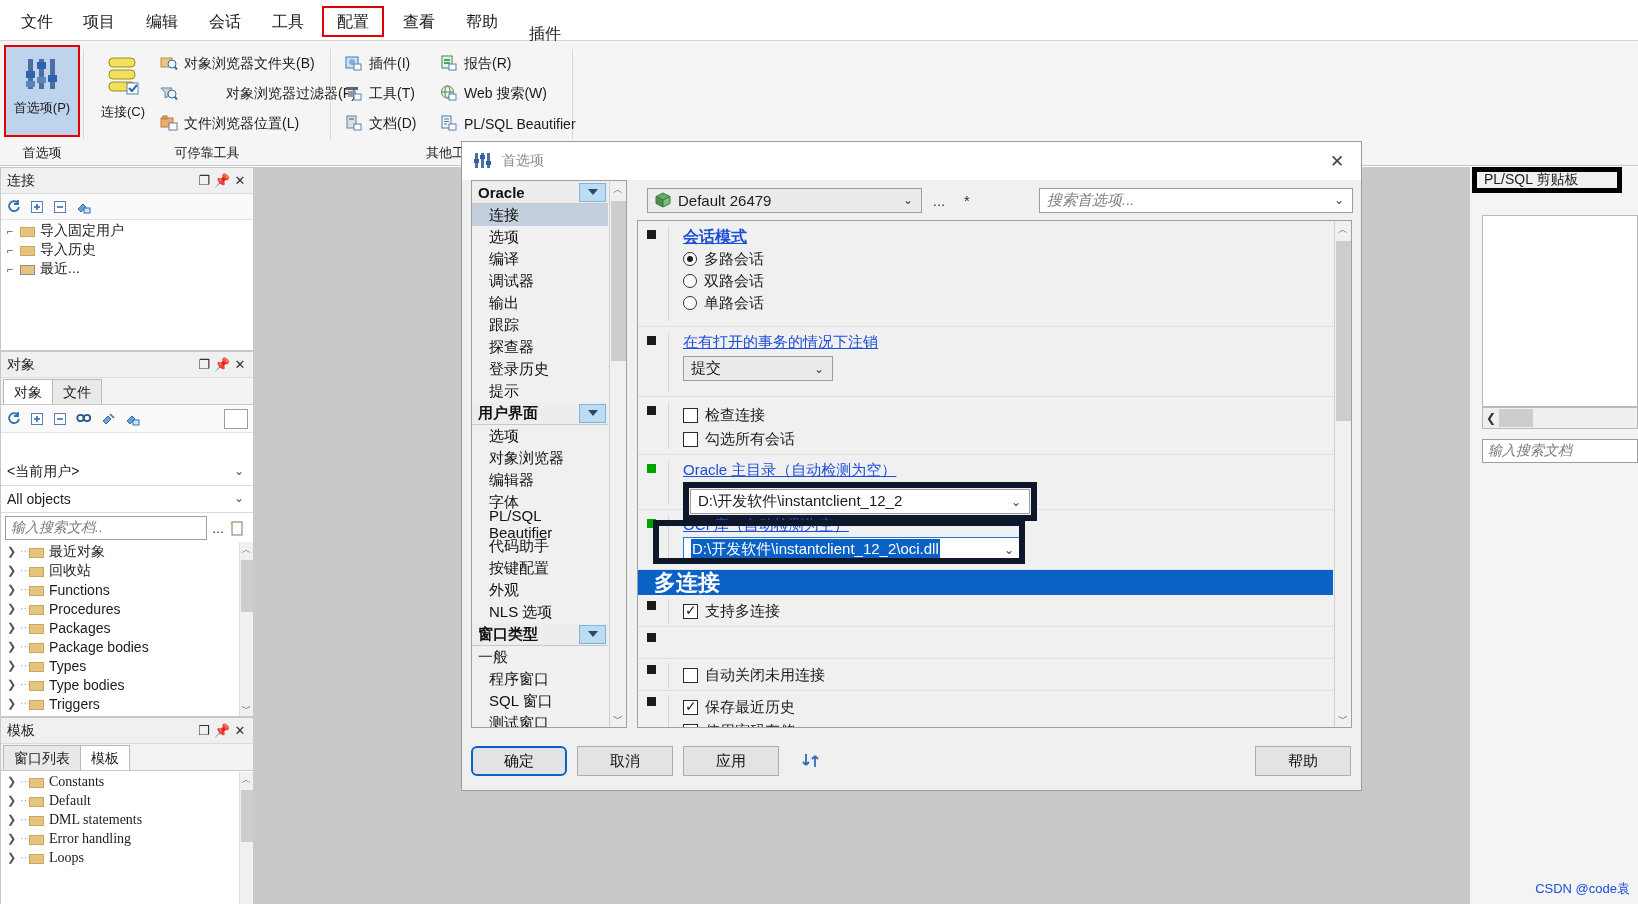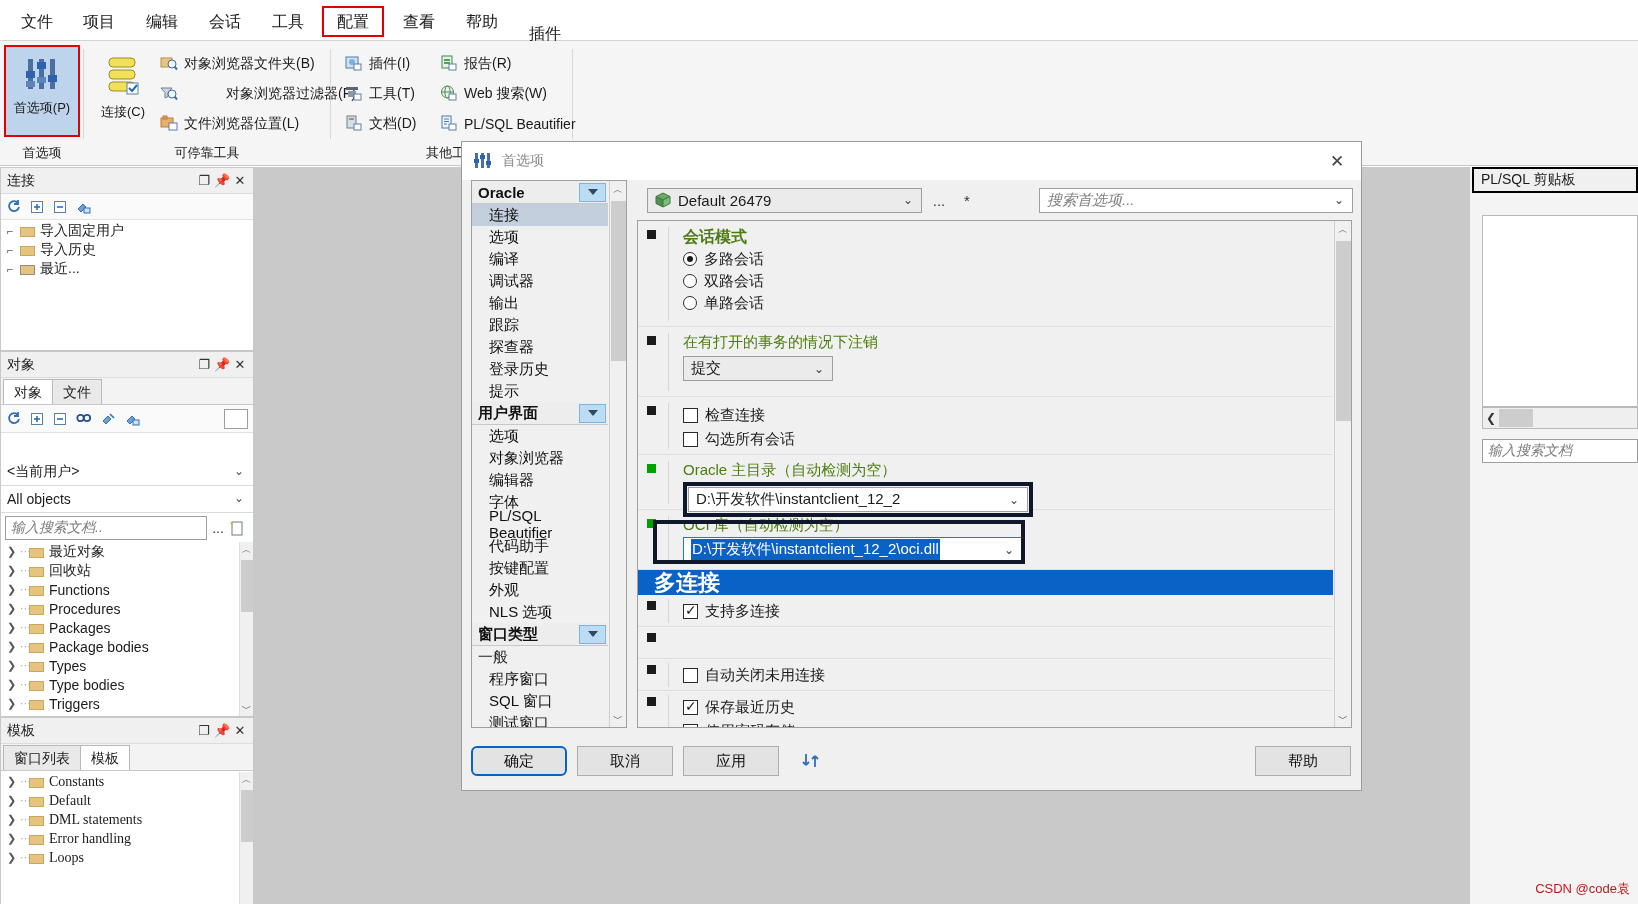--- a/index.html
+++ b/index.html
@@ -148,58 +148,58 @@
   .nav-scroll .thumb { position: absolute; left: 1px; width: 15px; background: #cdcdcd; }
 
   .content {
     position: absolute; left: 175px; top: 78px; right: 9px; bottom: 62px;
     background: #f0f0f0; border: 1px solid #a0a0a0; overflow: hidden;
   }
   .csect { border-bottom: 1px solid #dfdfdf; position: relative; padding: 6px 0 6px 0; }
   .cbullet { position: absolute; left: 9px; top: 9px; width: 9px; height: 9px; background: #1b1b1b; }
   .cbullet.green { background: #00a200; }
   .cfield { margin-left: 30px; border-left: 1px solid #d6d6d6; padding-left: 14px; }
-  .clabel { font-size: 15px; color: #4d7c0f; }
+  .clabel { font-size: 15px; color: #1d4ed8; text-decoration: underline; }
   .clabel.bold { font-weight: bold; font-size: 16px; }
   .radio-row { display:flex; align-items:center; height: 22px; font-size: 15px; }
   .radio { width: 14px; height: 14px; border-radius: 50%; border: 1.6px solid #2b2b2b; margin-right: 7px;
     position: relative; background:#fff; flex:0 0 auto; }
   .radio.on::after { content:''; position:absolute; left:3px; top:3px; width:6px; height:6px; border-radius:50%; background:#1b1b1b; }
   .chk-row { display:flex; align-items:center; height: 24px; font-size: 15px; }
   .chk { width: 15px; height: 15px; border: 1.6px solid #2b2b2b; background:#fff; margin-right: 7px;
     position: relative; flex:0 0 auto; }
   .chk.on::after { content:'✓'; position:absolute; left:1px; top:-3px; font-size: 14px; color:#1b1b1b; }
   .dcombo {
     height: 25px; border: 1px solid #9e9e9e; background: #fff;
     display:flex; align-items:center; padding-left: 7px; font-size: 15px; position: relative;
   }
   .dcombo .chev { position:absolute; right:8px; top:50%; transform: translateY(-50%);
     font-size: 12px; color:#444; }
   .dcombo.gray { background:#ebebeb; }
-  .redbox { border: 4px solid #0f172a; }
+  .redbox { border: 6px solid #0f172a; }
   .blue-sel { background: #0a62c7; color: #fff; }
   .section-bar { background:#0a62c7; color:#fff; font-weight: bold; font-size: 22px;
     height: 25px; display:flex; align-items:center; padding-left: 16px; }
 
   .cscroll { position:absolute; right:0; top:0; width:17px; bottom:0; background:#f0f0f0; border-left:1px solid #cfcfcf; }
   .cscroll .btn { height:17px; display:flex; align-items:center; justify-content:center; font-size:10px; color:#333;}
   .cscroll .thumb { position:absolute; left:1px; width:15px; background:#cdcdcd; }
 
   .dlg-btn {
     position: absolute; height: 30px; background: #e3e3e3; border: 1px solid #adadad;
     display:flex; align-items:center; justify-content:center; font-size: 15px; color:#111;
   }
   .dlg-btn.primary { background: #e3e3e3; border: 2px solid #0a62c7; }
 
   
   .rpanel { position: absolute; border: 1px solid #c8c8c8; background: #fff; }
 
   
   .bg-gray { position:absolute; background: #c9c9c9; }
-  .watermark { position:absolute; font-size: 13px; color: #b91c1c; }
+  .watermark { position:absolute; font-size: 13px; color: #1d4ed8; }
   svg { display: block; }
 </style>
 </head>
 <body>
 
 <div id="root">
 
   <div class="ribbon-tabs">
     <div class="ribbon-tab" style="left:8px;">文件</div>
     <div class="ribbon-tab" style="left:70px;">项目</div>
@@ -624,21 +624,21 @@
           <span>Loops</span>
         </div>
       <div class="vscroll">
         <div class="up">︿</div>
         <div class="thumb" style="top:18px; height:52px;"></div>
       </div>
     </div>
   </div>
 
   <div class="rpanel" style="left:1470px; top:167px; width:168px; height:737px; background:#f4f4f4; border:none;">
-    <div style="position:absolute; left:2px; top:0px; width:166px; height:26px; background:#f0f0f0; border:2px solid #000000; display:flex; align-items:center; padding-left:7px; font-size:14px;">
+    <div style="position:absolute; left:2px; top:0px; width:150px; height:26px; background:#f0f0f0; border:5px solid #000000; display:flex; align-items:center; padding-left:7px; font-size:14px;">
       <span>PL/SQL 剪贴板</span>
     </div>
     <div style="position:absolute; left:12px; top:48px; width:156px; height:192px; background:#fff; border:1px solid #b9b9b9;"></div>
     <div style="position:absolute; left:12px; top:240px; width:156px; height:22px; background:#efefef; border:1px solid #b9b9b9; display:flex; align-items:center;">
       <span style="width:16px;text-align:center;font-size:12px;color:#333;">❮</span>
       <span style="width:34px;height:18px;background:#cdcdcd;"></span>
     </div>
     <div class="searchbox" style="position:absolute; left:12px; top:272px; width:156px; height:24px;">
       <span>输入搜索文档</span>
     </div>

